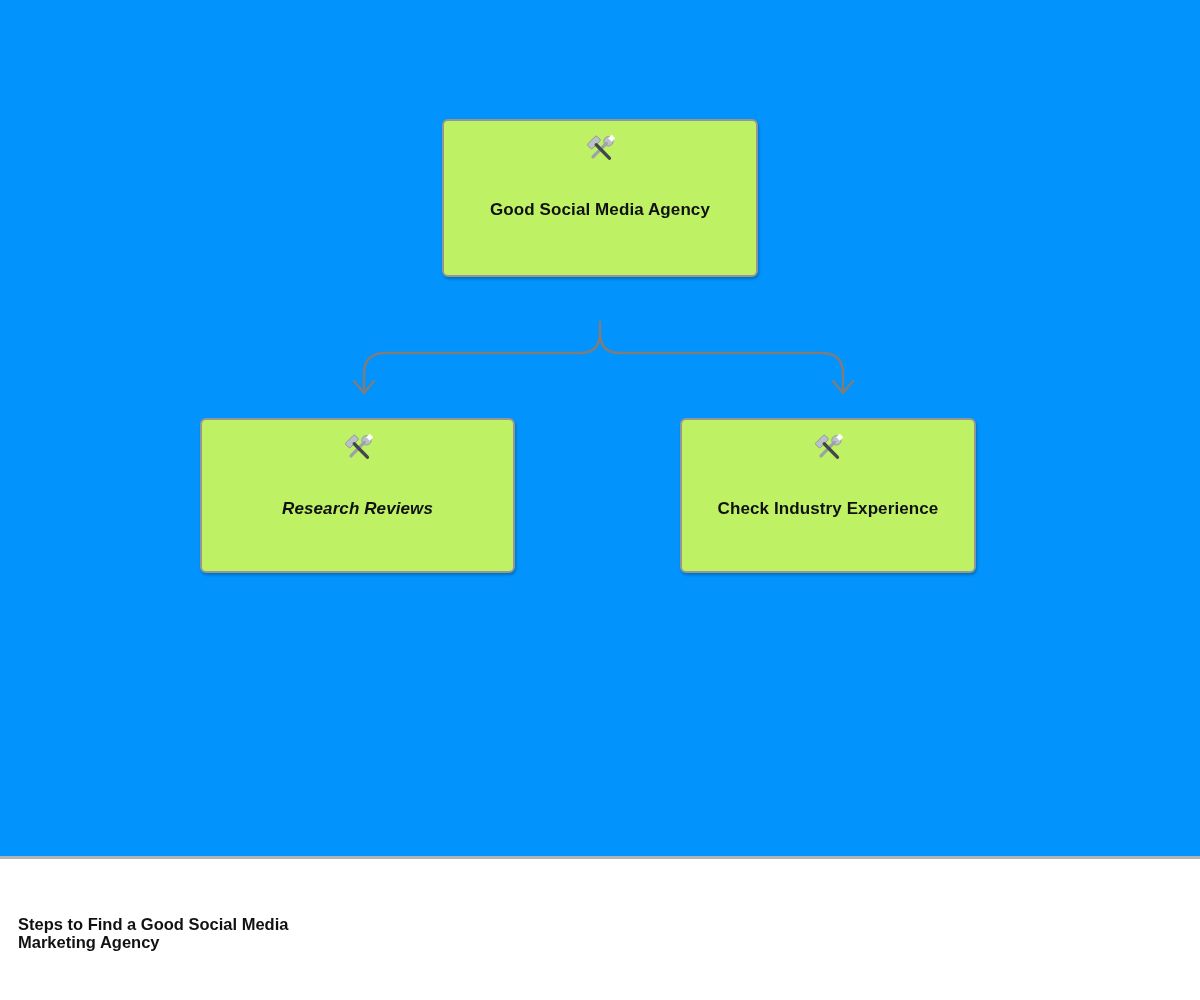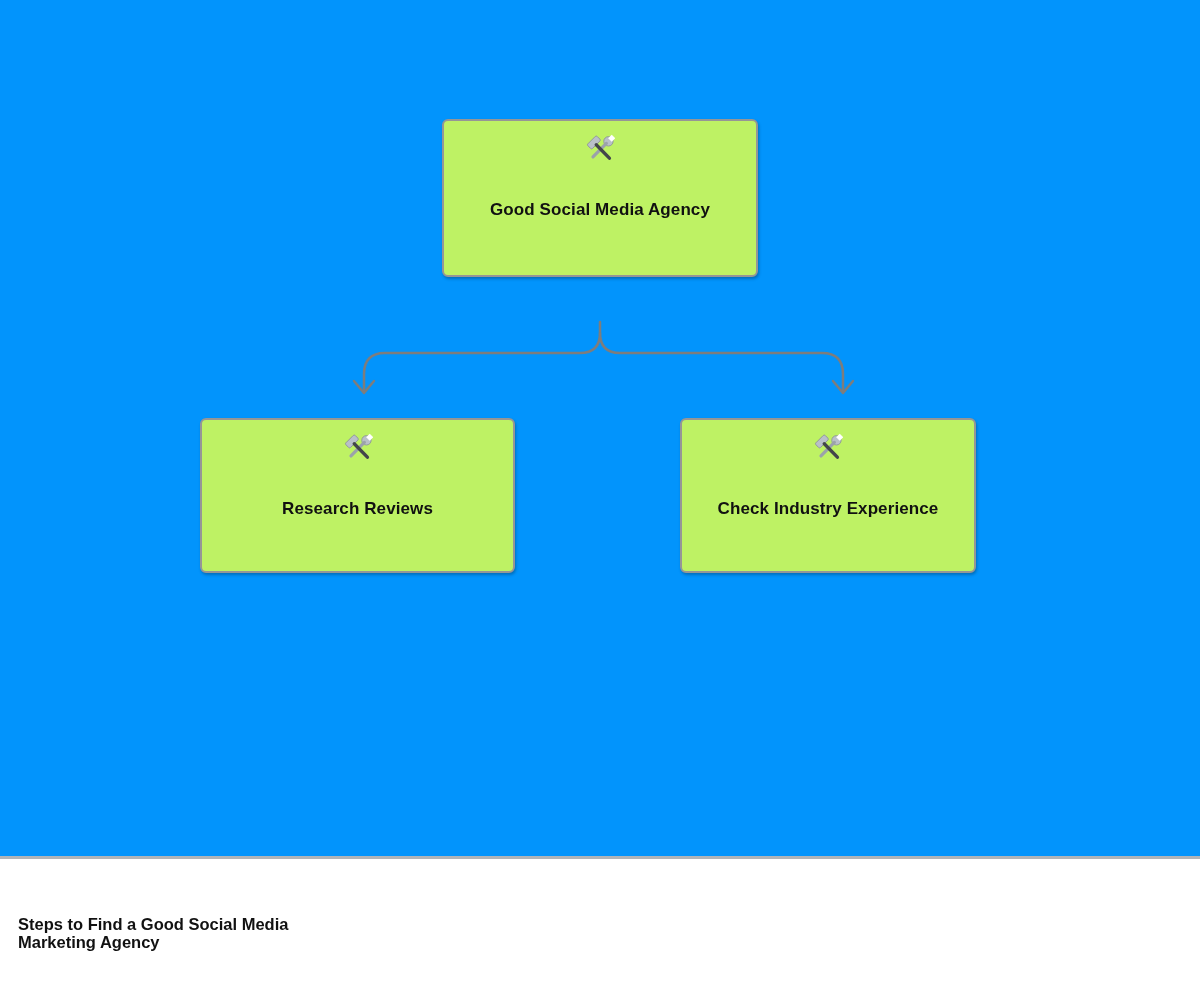--- a/index.html
+++ b/index.html
@@ -31,21 +31,21 @@
     background: #bef264;
     border: 2px solid #969696;
     border-radius: 6px;
     box-shadow: 1px 2px 3px rgba(0,0,0,0.25);
     display: flex;
     flex-direction: column;
     align-items: center;
     padding-top: 13px;
   }
   .card-root  { left: 442px; top: 119px; width: 316px; height: 158px; }
-  .card-left  { left: 200px; top: 418px; width: 315px; height: 155px; }
+  .card-left  { left: 200px; top: 418px; width: 315px; height: 155px; font-style: italic; }
   .card-right { left: 680px; top: 418px; width: 296px; height: 155px; }
   .node-icon {
     width: 30px; height: 30px;
     display: block;
   }
   .node-label {
     margin-top: 36px;
     font-size: 17px;
     font-weight: bold;
     color: #111111;

